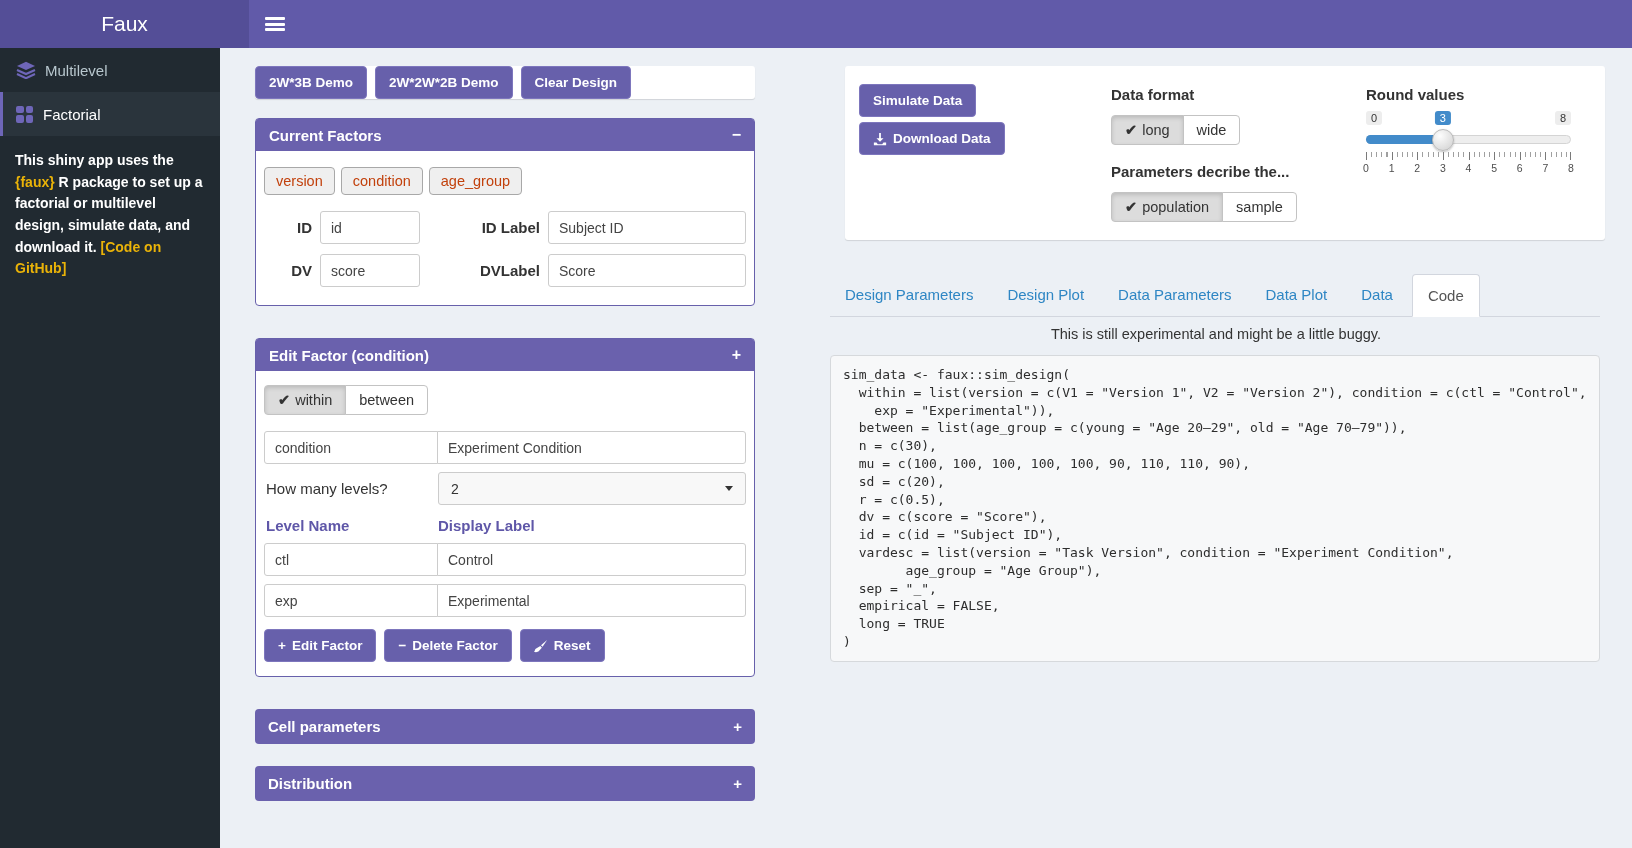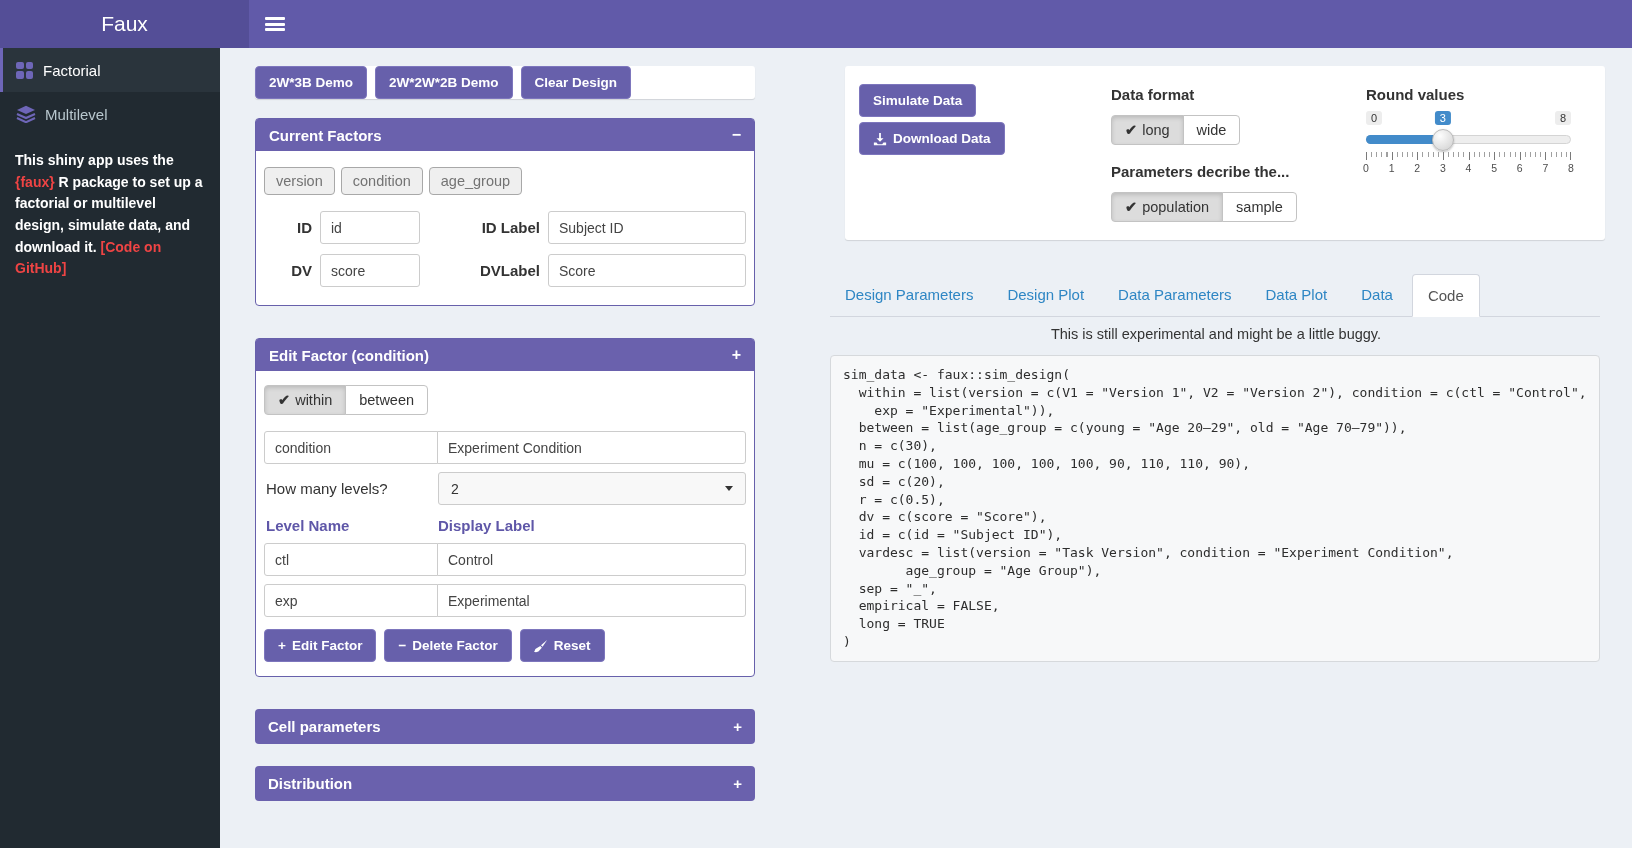--- a/index.html
+++ b/index.html
@@ -22,39 +22,39 @@
   .col-right { width:770px; margin-left:75px; flex-shrink:0; }
 
   
   .side-item { display:flex; align-items:center; height:44px; padding-left:16px;
     font-size:15px; color:#b8c7ce; cursor:pointer; }
   .side-item.active { background:#2a343c; color:#fff; border-left:3px solid #6e66b8; padding-left:13px; }
   .icon-grid { width:17px; height:17px; display:grid; grid-template-columns:1fr 1fr; gap:2px; margin-right:10px; }
   .icon-grid span { background:#6e66b8; border-radius:2px; }
   .icon-layers { width:20px; height:18px; margin-right:9px; }
   .side-note { padding:14px 15px; color:#fff; font-weight:bold; font-size:14px; line-height:1.55; }
-  .side-note .muted-link { color:#ef4444; cursor:pointer; }
+  .side-note .muted-link { color:#eab308; cursor:pointer; }
 
   
   .card { background:#fff; border-radius:3px; box-shadow:0 1px 1px rgba(0,0,0,.12); }
   .btn { background:#6760ab; color:#fff; font-weight:bold; font-size:13.5px; border:1px solid #7d76bd;
     border-radius:4px; padding:8px 13px; cursor:pointer; display:inline-flex; align-items:center; gap:6px;
     font-family:"Liberation Sans", sans-serif; }
   .demo-card { display:flex; gap:8px; margin-bottom:19px; }
 
   .panel { border:1px solid #6760ab; border-radius:4px; background:#fff; margin-bottom:32px; }
   .panel-head { background:#6a61ad; color:#fff; display:flex; justify-content:space-between; align-items:center;
     padding:7px 13px; font-size:15px; font-weight:bold; border-radius:2px 2px 0 0; cursor:pointer; }
   .panel-head .collapse-ic { font-size:16px; font-weight:bold; cursor:pointer; }
   .panel-body { padding:10px 8px 14px 8px; }
   .bar-collapsed { background:#6a61ad; color:#fff; display:flex; justify-content:space-between; align-items:center;
     padding:9px 13px; font-size:15px; font-weight:bold; border-radius:4px; margin-bottom:22px; cursor:pointer; }
 
   .tag-row { display:flex; gap:6px; margin:6px 0 16px 0; }
-  .tag { background:#efefef; border:1px solid #a8a8a8; border-radius:4px; padding:5px 11px; font-size:14.5px; color:#737373; cursor:pointer; }
+  .tag { background:#efefef; border:1px solid #a8a8a8; border-radius:4px; padding:5px 11px; font-size:14.5px; color:#c2410c; cursor:pointer; }
 
   .cf-grid { display:grid; grid-template-columns:48px 100px 112px 1fr; gap:10px 8px; align-items:center; padding-bottom:4px; }
   .cf-label { font-weight:bold; font-size:15px; text-align:right; }
   .input { height:33px; border:1px solid #ccc; border-radius:3px; padding:0 10px; font-size:14px; color:#444;
     width:100%; background:#fff; display:flex; align-items:center; font-family:"Liberation Sans", sans-serif; }
 
   .toggle-group { display:inline-flex; margin:4px 0 16px 0; }
   .tbtn { border:1px solid #c3c3c3; background:#fff; padding:6px 13px; font-size:14.5px; color:#333; cursor:pointer;
     display:inline-flex; align-items:center; gap:5px; font-family:"Liberation Sans", sans-serif; }
   .tbtn:first-child { border-radius:4px 0 0 4px; }
@@ -118,36 +118,36 @@
     <div class="hamburger">
         <div></div>
         <div></div>
         <div></div>
       </div>
   </div>
 </div>
 
 <div class="wrapper">
   <div class="sidebar">
+    <div class="side-item">
+      <svg class="icon-layers" viewBox="0 0 24 22">
+        <path d="M12 1 L23 6 12 11 1 6 Z" fill="#6e66b8"></path>
+        <path d="M1 11 L12 16 23 11" fill="none" stroke="#6e66b8" stroke-width="2.6"></path>
+        <path d="M1 16 L12 21 23 16" fill="none" stroke="#6e66b8" stroke-width="2.6"></path>
+      </svg>
+      <span>Multilevel</span>
+    </div>
     <div class="side-item active">
       <span class="icon-grid">
           <span></span>
           <span></span>
           <span></span>
           <span></span>
         </span>
       <span>Factorial</span>
-    </div>
-    <div class="side-item">
-      <svg class="icon-layers" viewBox="0 0 24 22">
-        <path d="M12 1 L23 6 12 11 1 6 Z" fill="#6e66b8"></path>
-        <path d="M1 11 L12 16 23 11" fill="none" stroke="#6e66b8" stroke-width="2.6"></path>
-        <path d="M1 16 L12 21 23 16" fill="none" stroke="#6e66b8" stroke-width="2.6"></path>
-      </svg>
-      <span>Multilevel</span>
     </div>
     <div class="side-note"><span>This shiny app uses the </span><span class="muted-link">{faux}</span><span> R package to set up a factorial or multilevel design, simulate data, and download it. </span><span class="muted-link">[Code on GitHub]</span></div>
   </div>
 
   <div class="content">
 
     <div class="col-left">
       <div class="card demo-card">
         <button class="btn">2W*3B Demo</button>
         <button class="btn">2W*2W*2B Demo</button>

